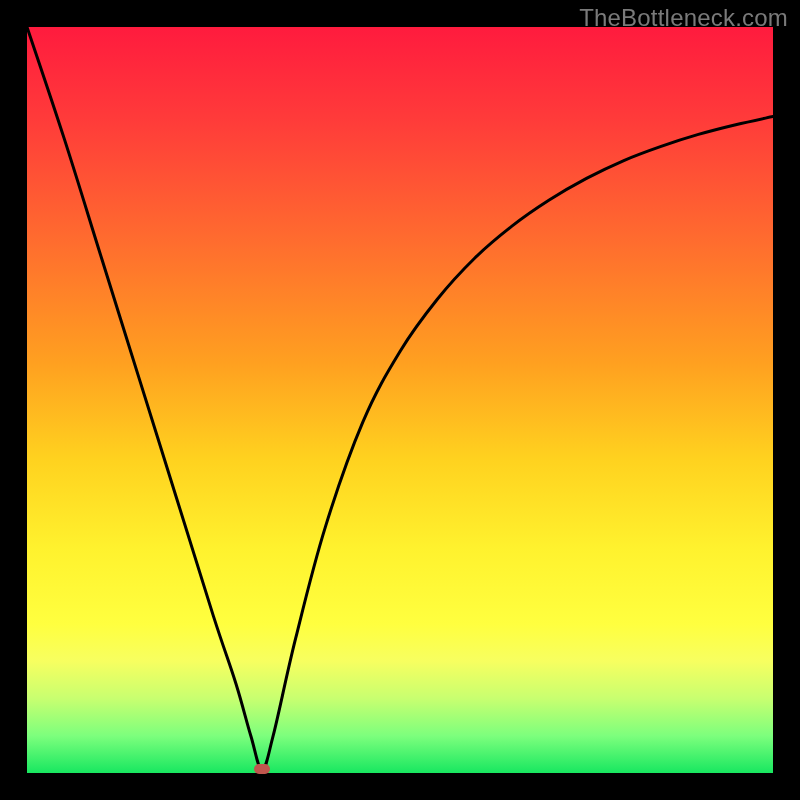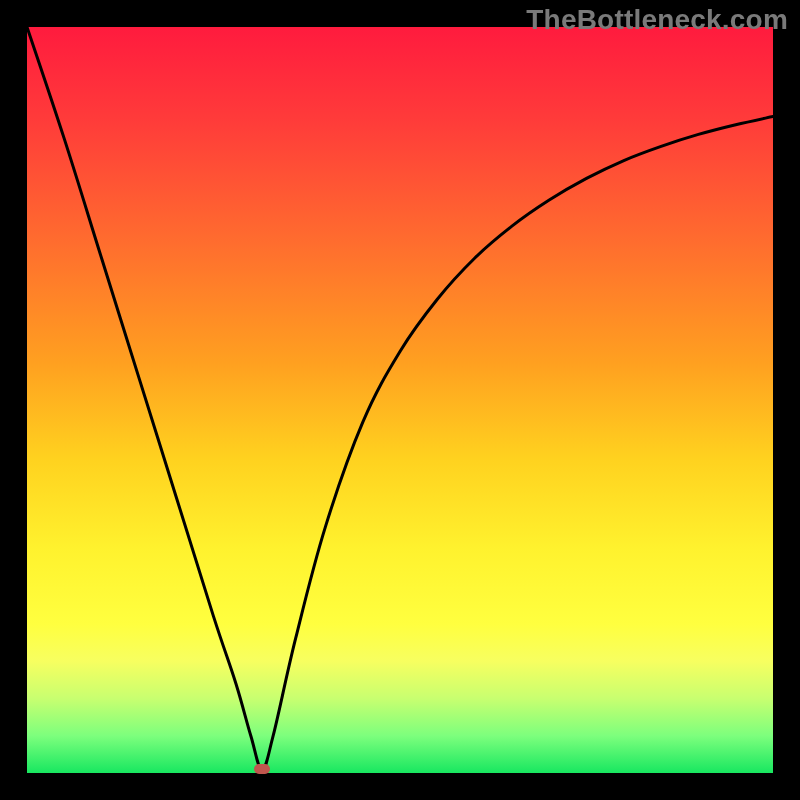--- a/index.html
+++ b/index.html
@@ -34,23 +34,23 @@
       #c8ff70 90%,
       #7dff7d 95%,
       #18e760 100%
     );
   }
   .watermark {
     position: absolute;
     top: 4px;
     right: 12px;
     color: #7a7a7a;
-    font-size: 28px;
+    font-size: 24px;
     letter-spacing: 0.2px;
-    font-weight: 700;
+    font-weight: 400;
     user-select: none;
     text-align: right;
   }
   svg.curve {
     position: absolute;
     inset: 0;
   }
   .marker {
     position: absolute;
     width: 16px;

